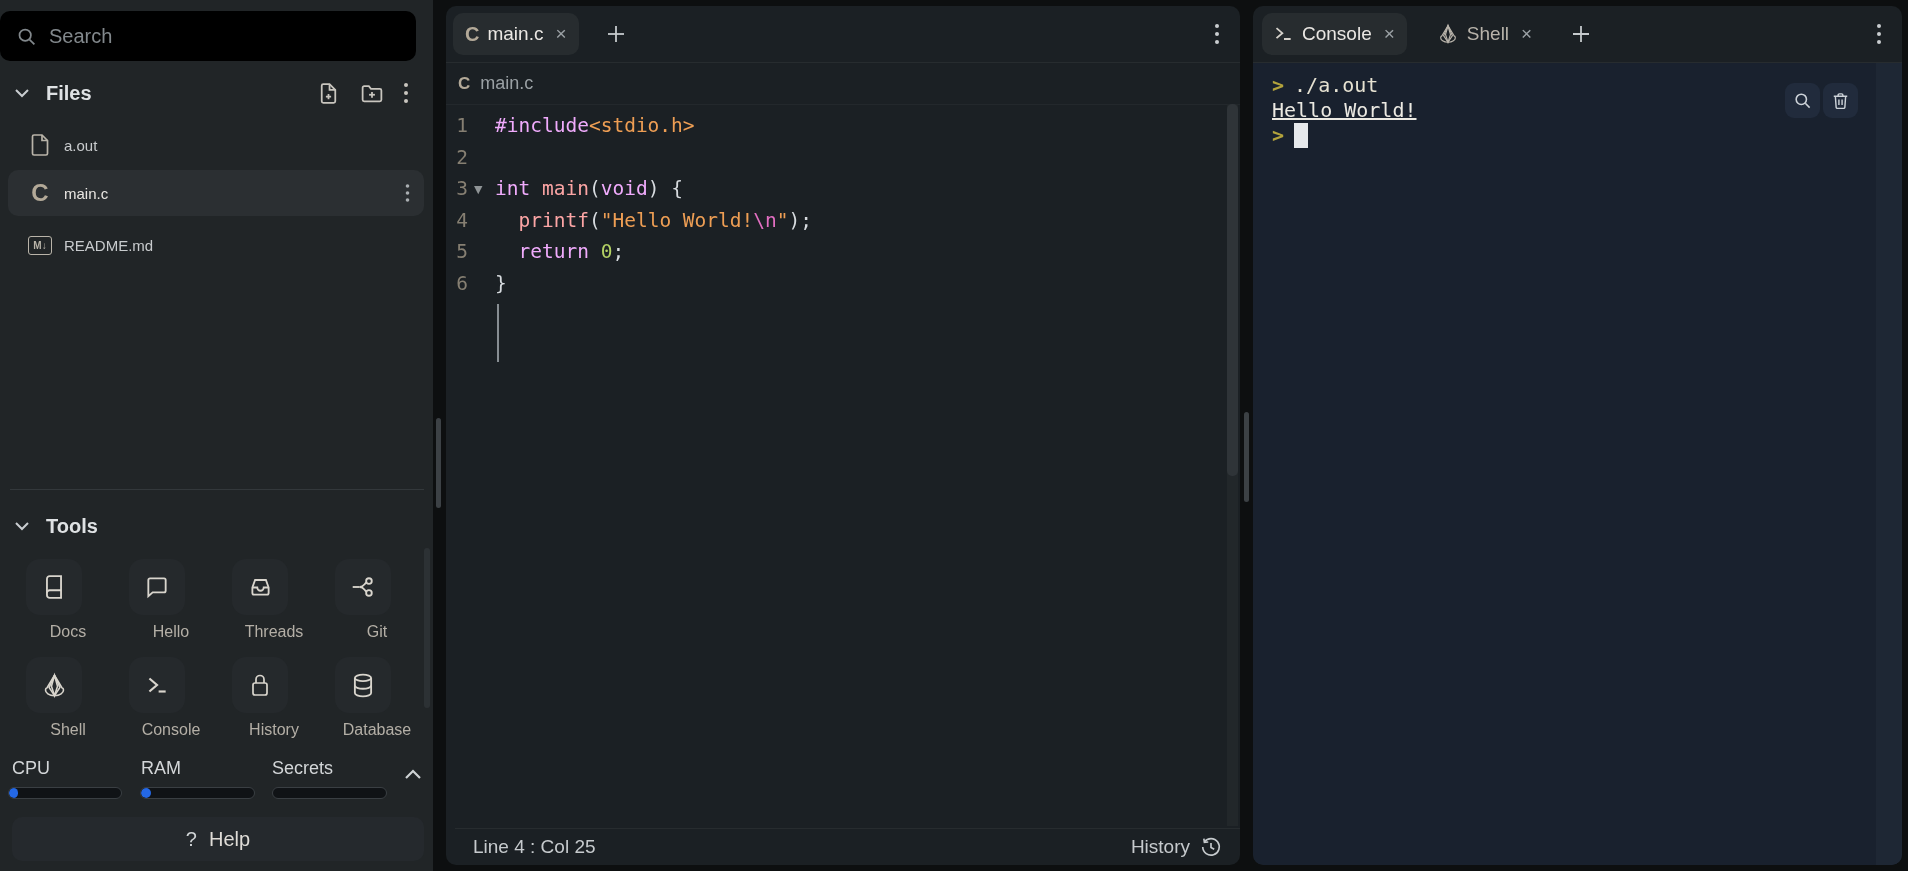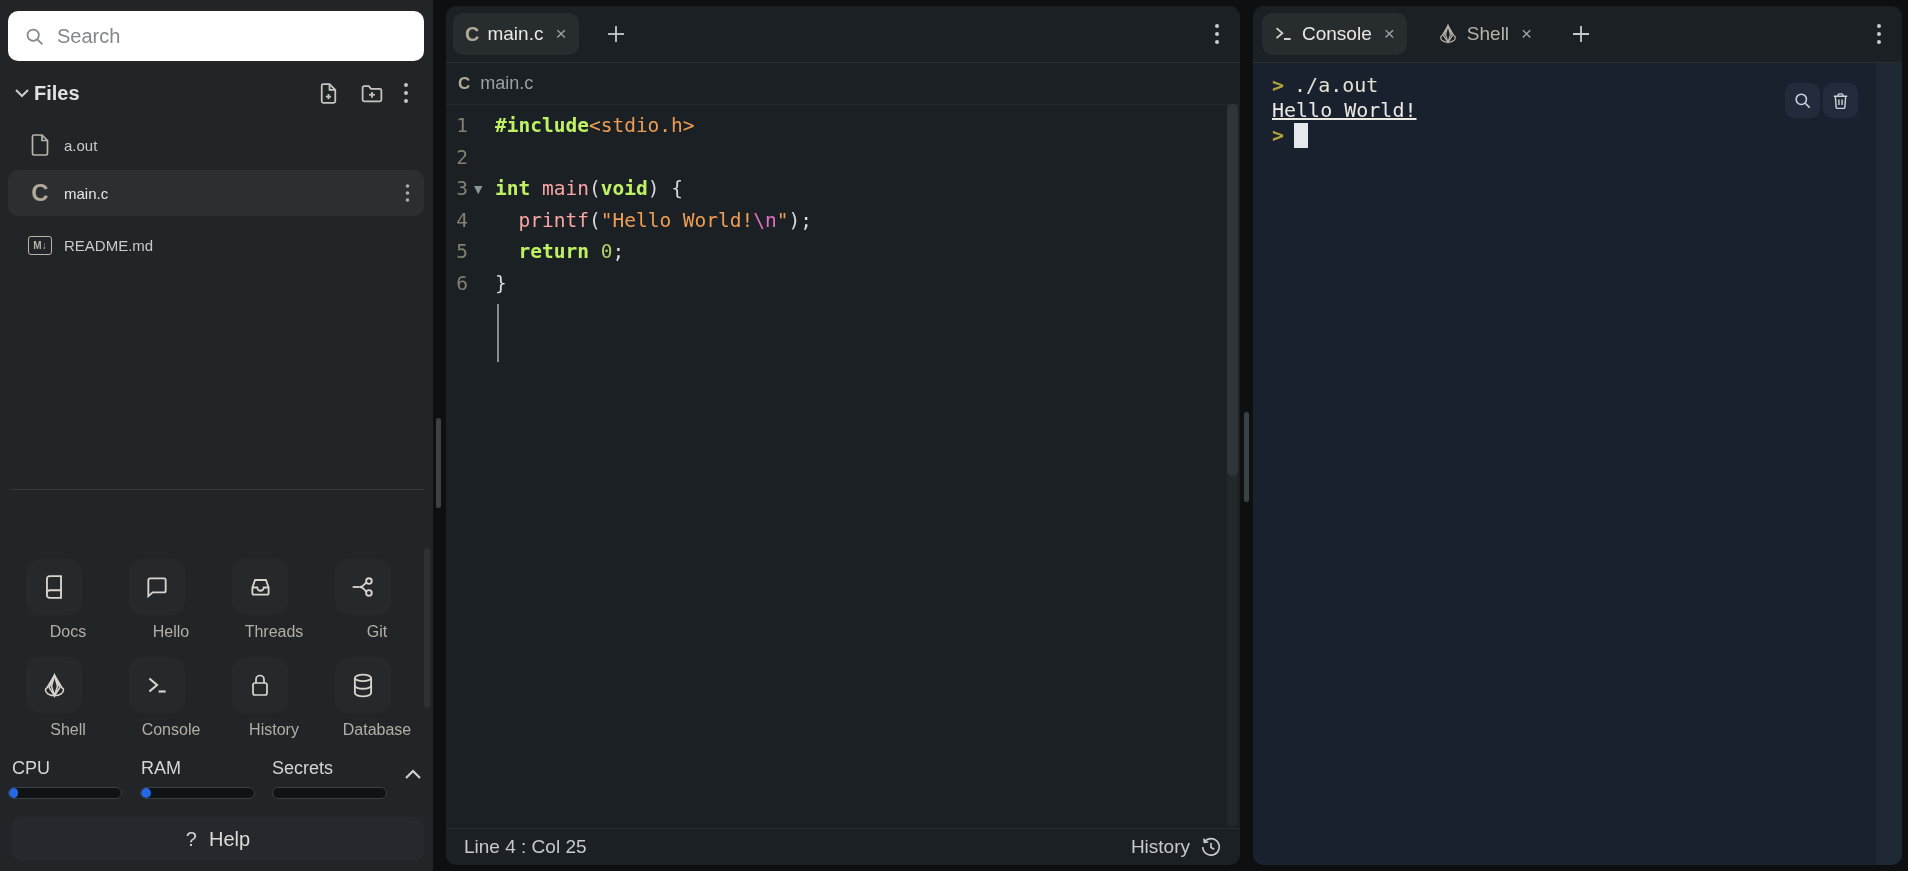--- a/index.html
+++ b/index.html
@@ -3,26 +3,26 @@
 <meta charset="utf-8">
 <style>
   html,body{margin:0;padding:0;background:#0d0f10;}
   .app{position:relative;width:1908px;height:871px;background:#0d0f10;overflow:hidden;
        font-family:"Liberation Sans",sans-serif;color:#e9e6e2;}
   svg{display:block;}
   .icon{flex:0 0 auto;}
 
   
   .sidebar{position:absolute;left:0;top:0;width:433px;height:871px;background:#212527;}
-  .searchbox{position:absolute;left:8px;top:11px;width:416px;height:50px;border-radius:10px;
-             background:#ffffff;display:flex;align-items:center;padding:0 0 0 16px;box-sizing:border-box;}
+  .searchbox{position:absolute;left:0;top:11px;width:416px;height:50px;border-radius:10px;
+             background:#000000;display:flex;align-items:center;padding:0 0 0 16px;box-sizing:border-box;}
   .searchbox .ph{color:#82888c;font-size:20px;margin-left:12px;}
   .sec-head{position:absolute;left:0;width:433px;height:32px;display:flex;align-items:center;}
   .sec-head .chev{margin-left:14px;}
-  .sec-head .sec-label{margin-left:4px;font-size:20px;font-weight:700;color:#dfe2e4;}
+  .sec-head .sec-label{margin-left:16px;font-size:20px;font-weight:700;color:#dfe2e4;}
   .head-actions{position:absolute;right:24px;display:flex;align-items:center;gap:18px;}
   .file-row{position:absolute;left:8px;width:416px;height:46px;display:flex;align-items:center;
             border-radius:10px;}
   .file-row.active{background:#2b2f32;}
   .file-row .ficon{margin-left:20px;width:24px;display:flex;justify-content:center;}
   .file-row .fname{margin-left:12px;font-size:15px;color:#c8cbcd;}
   .file-row.active .fname{color:#e9e6e2;}
   .file-row .row-kebab{margin-left:auto;margin-right:14px;}
   .c-logo{font-weight:700;color:#b3a998;font-family:"Liberation Sans",sans-serif;}
   .md-badge{width:24px;height:17px;border:1.6px solid #b9b4a9;border-radius:3px;color:#b9b4a9;
@@ -58,26 +58,26 @@
   
   .breadcrumb{position:absolute;left:0;top:57px;right:0;height:41px;border-bottom:1px solid #23282c;
               display:flex;align-items:center;}
   .breadcrumb .bc-label{margin-left:10px;font-size:18px;color:#9aa0a4;}
   .code-area{position:absolute;left:0;top:98px;right:0;bottom:37px;}
   .code-line{position:absolute;left:0;height:31px;width:100%;font-family:"DejaVu Sans Mono",monospace;
              font-size:19.5px;line-height:31px;white-space:pre;}
   .code-line .ln{position:absolute;left:4px;width:18px;text-align:right;color:#867f72;}
   .code-line .fold{position:absolute;left:28px;top:1px;font-size:11px;color:#8f9496;font-family:"DejaVu Sans",sans-serif;}
   .code-line .code-text{position:absolute;left:49px;}
-  .tok-kw{color:#bef264;font-weight:bold;}.tok-fn{color:#fca5a5;}.tok-str{color:#ee9e54;}
+  .tok-kw{color:#f0abfc;}.tok-fn{color:#fca5a5;}.tok-str{color:#ee9e54;}
   .tok-esc{color:#e26ec1;}.tok-num{color:#b4d264;}.tok-pln{color:#d7dbdf;}
   .indent-guide{position:absolute;left:51px;top:200px;width:2px;height:58px;background:#878d92;}
   .ed-scrolltrack{position:absolute;right:2px;top:98px;bottom:39px;width:11px;background:#22272a;}
   .ed-scrollthumb{position:absolute;right:2px;top:98px;width:11px;height:372px;border-radius:5px;background:#2f3438;}
-  .statusbar{position:absolute;left:0;right:0;bottom:0;height:37px;border-top:1px solid #272c2f;
+  .statusbar{position:absolute;left:9px;right:0;bottom:0;height:37px;border-top:1px solid #272c2f;
              display:flex;align-items:center;padding:0 18px;box-sizing:border-box;justify-content:space-between;}
   .status-pos{font-size:19px;color:#c6cacd;}
   .history-btn{margin-left:auto;display:flex;align-items:center;gap:10px;font-size:19px;color:#c6cacd;}
 
   
   .console-body{position:absolute;left:0;top:57px;right:0;bottom:0;background:#19212e;
                 border-radius:0 0 10px 10px;font-family:"DejaVu Sans Mono",monospace;font-size:20px;}
   .console-gutter{position:absolute;right:0;top:0;bottom:0;width:26px;background:#1e2734;border-radius:0 0 10px 0;}
   .term-line{position:absolute;left:19px;height:26px;line-height:26px;white-space:pre;display:flex;align-items:center;}
   .term-prompt{color:#b3a33c;font-weight:700;margin-right:10px;}
@@ -164,20 +164,28 @@
 
     <div class="file-row" style="top:222px;">
       <span class="ficon icon">
           <span class="md-badge">M↓</span>
         </span>
       <span class="fname">README.md</span>
     </div>
 
     <div class="divider"></div>
 
+    <div class="sec-head" style="top:510px;">
+      <span class="chev icon">
+        <svg width="16" height="10" viewBox="0 0 16 10" fill="none" stroke="#c9cdd0" stroke-width="2">
+            <polyline points="2,2 8,8 14,2"></polyline>
+          </svg>
+      </span>
+      <span class="sec-label">Tools</span>
+    </div>
 
     <div class="tools-grid">
       <div class="tool">
         <span class="tile icon">
           <svg width="26" height="26" viewBox="0 0 24 24" fill="none" stroke="currentColor" stroke-width="1.7">
               <path d="M5.5 4.5A2.5 2.5 0 0 1 8 2h10.5v20H8a2.5 2.5 0 0 1-2.5-2.5z"></path>
               <path d="M5.5 17.5A2.5 2.5 0 0 1 8 15h10.5"></path>
             </svg>
         </span>
         <span class="tlabel">Docs</span>

